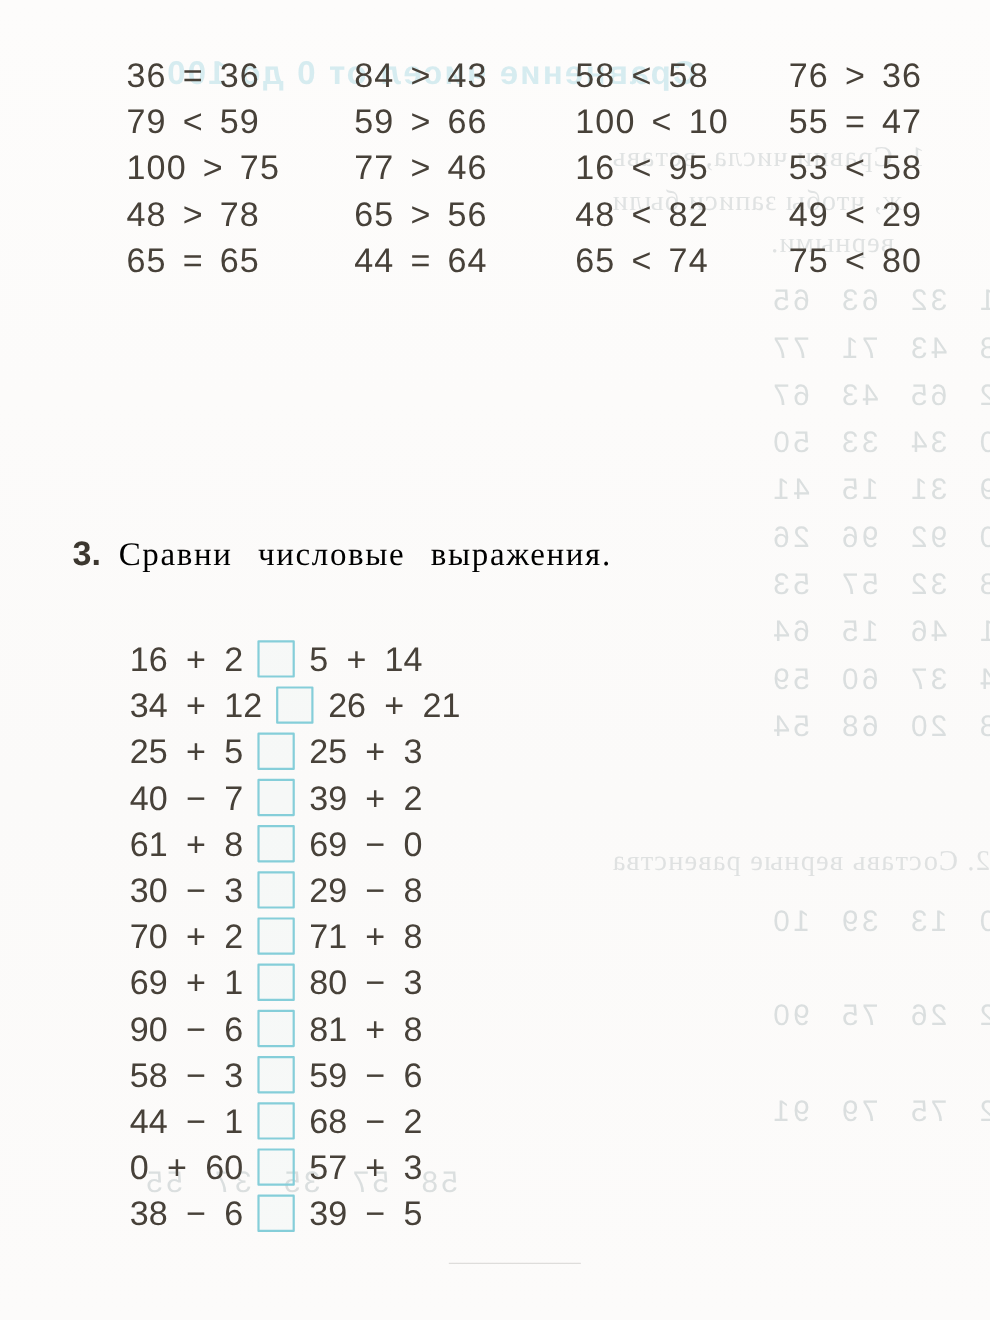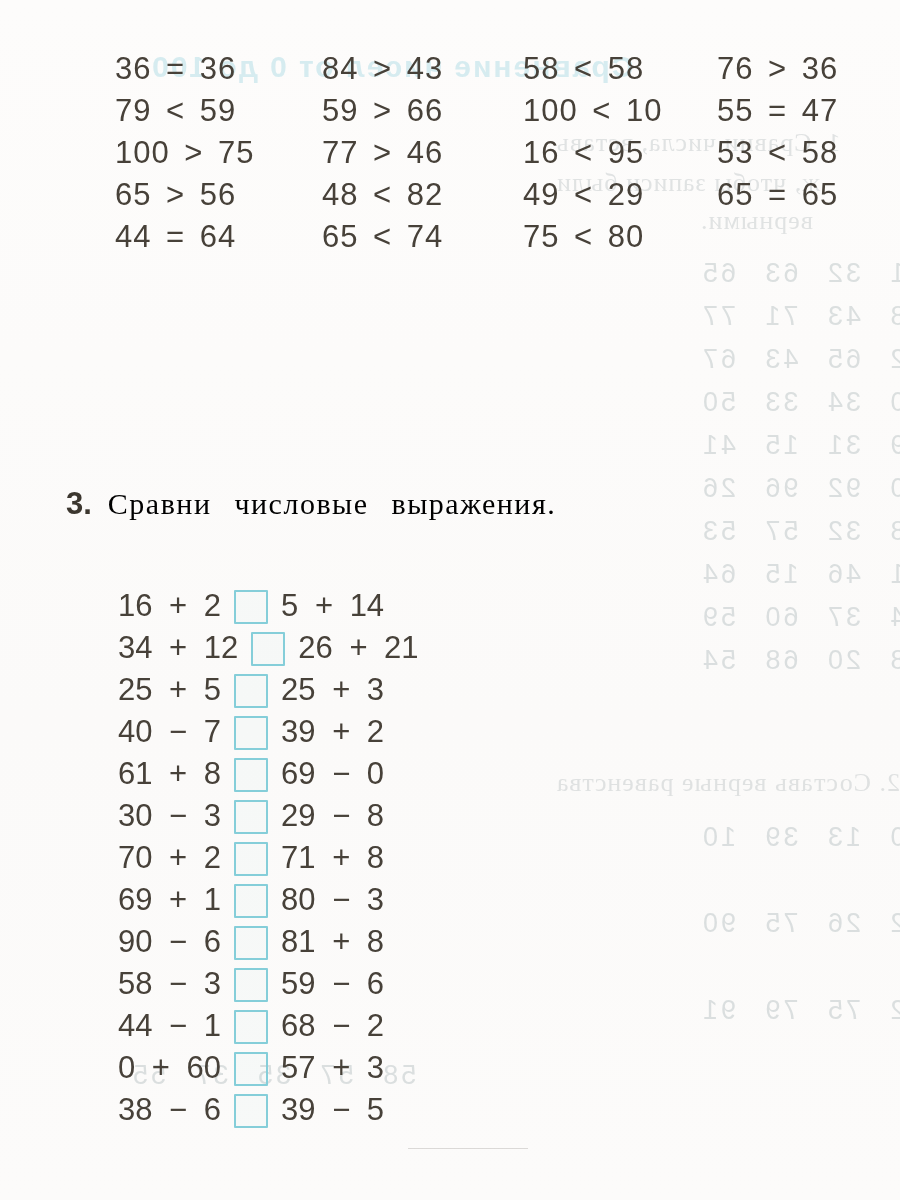--- a/index.html
+++ b/index.html
@@ -21,21 +21,21 @@
   
   .heading{position:absolute;left:66px;top:276px;display:flex;align-items:baseline;white-space:nowrap;}
   .heading-num{font-weight:bold;font-size:31px;color:#3c372f;margin-right:16px;}
   .heading-title{
     font-family:"Liberation Serif","DejaVu Serif",serif;
     font-size:30px;letter-spacing:1.5px;word-spacing:14px;color:#000000;
   }
   
   .ex-col{position:absolute;top:336px;display:flex;flex-direction:column;}
   .ex-col.left{left:118px;width:440px;}
-  .ex-row{height:42px;display:flex;align-items:flex-end;font-size:31px;word-spacing:8px;white-space:nowrap;}
+  .ex-row{height:42px;display:flex;align-items:flex-start;font-size:31px;word-spacing:8px;white-space:nowrap;}
   .answer-box{
     width:34px;height:34px;flex:0 0 auto;
     border:2px solid #85ced9;border-radius:1px;
     margin:0 13px;background:rgba(150,214,224,0.05);
     box-sizing:border-box;
   }
   .page-number-rule{
     position:absolute;left:408px;top:1148px;width:120px;height:1px;
     background:rgba(120,115,110,0.25);
   }
@@ -81,20 +81,21 @@
   <div class="comp-cell">58 &lt; 58</div>
   <div class="comp-cell">76 &gt; 36</div>
   <div class="comp-cell">79 &lt; 59</div>
   <div class="comp-cell">59 &gt; 66</div>
   <div class="comp-cell">100 &lt; 10</div>
   <div class="comp-cell">55 = 47</div>
   <div class="comp-cell">100 &gt; 75</div>
   <div class="comp-cell">77 &gt; 46</div>
   <div class="comp-cell">16 &lt; 95</div>
   <div class="comp-cell">53 &lt; 58</div>
+  <div class="comp-cell">48 &gt; 78</div>
   <div class="comp-cell">65 &gt; 56</div>
   <div class="comp-cell">48 &lt; 82</div>
   <div class="comp-cell">49 &lt; 29</div>
   <div class="comp-cell">65 = 65</div>
   <div class="comp-cell">44 = 64</div>
   <div class="comp-cell">65 &lt; 74</div>
   <div class="comp-cell">75 &lt; 80</div>
 </div>
 
 <div class="heading fg">

